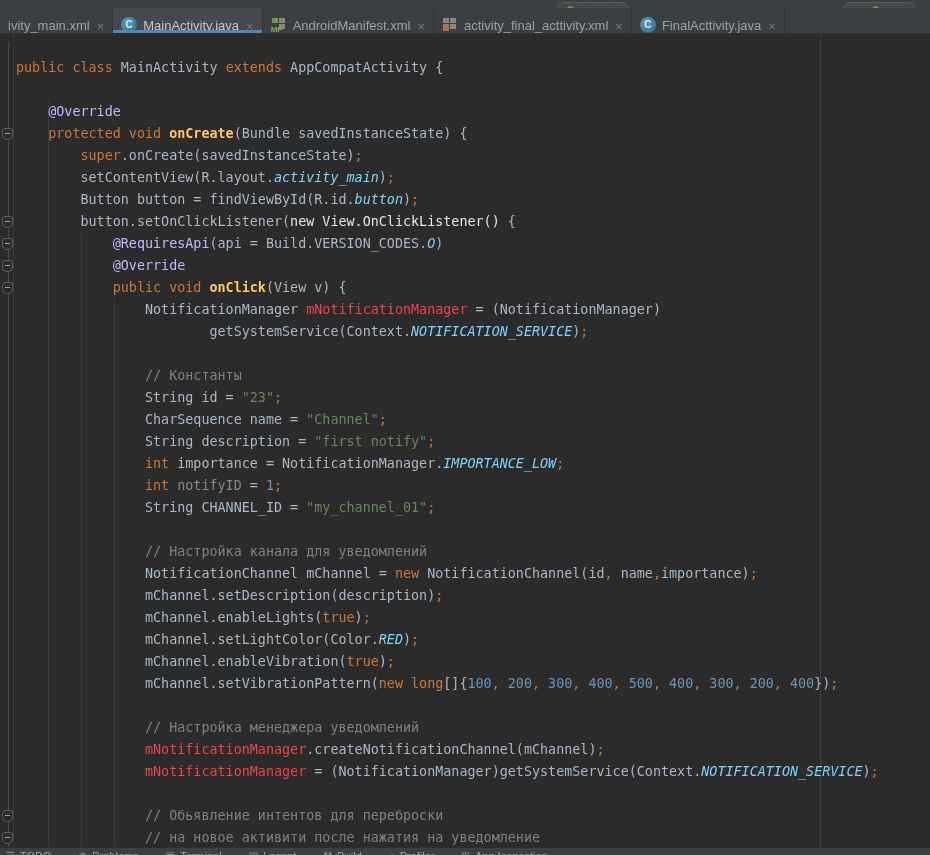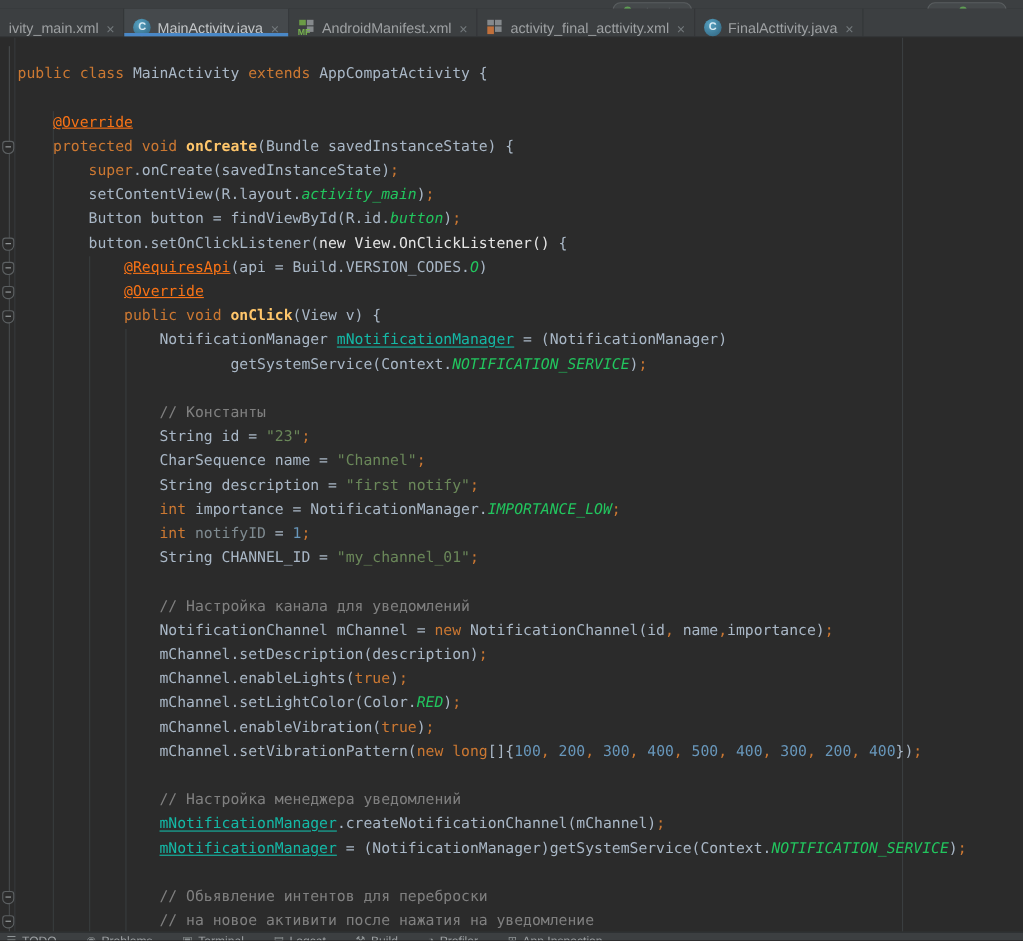--- a/index.html
+++ b/index.html
@@ -39,24 +39,24 @@
   #editor{position:absolute;left:0;top:34px;width:930px;height:813px;background:#2b2b2b;overflow:hidden;}
   .vline{position:absolute;top:0;bottom:0;width:1px;}
   #fold-line{left:8px;background:#474b4d;top:8px;}
   #gutter-sep{left:13px;background:#373a3c;}
   .indent-guide{background:#383c3e;}
   #margin-guide{left:820px;background:#3a3e40;}
 
   #code{position:absolute;left:0;top:23px;width:930px;}
   .line{white-space:pre;height:22px;line-height:22px;padding-left:16px;
     font-family:"DejaVu Sans Mono", monospace;font-size:13.4px;}
-  .tk-kw{color:#cc7832;} .tk-ann{color:#f97316;text-decoration:underline;} .tk-meth{color:#ffc66b;font-weight:bold;}
+  .tk-kw{color:#cc7832;} .tk-ann{color:#c4b5fd;} .tk-meth{color:#ffc66b;font-weight:bold;}
   .tk-txt{color:#a9b7c6;} .tk-str{color:#6a8759;} .tk-num{color:#6897bb;}
-  .tk-com{color:#808080;margin-top:12px;} .tk-cst{color:#22c55e;font-style:italic;}
-  .tk-dim{color:#e5e5e5;} .tk-und{color:#14b8a6;text-decoration:underline;text-underline-offset:2px;}
+  .tk-com{color:#808080;margin-top:12px;} .tk-cst{color:#7dd3fc;font-style:italic;}
+  .tk-dim{color:#e5e5e5;} .tk-und{color:#ef4444;text-underline-offset:2px;}
   .tk-uns{color:#7f8b91;} .tk-pun{color:#cc7832;}
 
   .fold-marker{position:absolute;left:2px;width:11px;height:12px;border:1px solid #5c6062;
     background:#2b2b2b;border-radius:3px 3px 5px 5px;box-sizing:border-box;}
   .fold-marker i{position:absolute;left:2px;right:2px;top:4px;height:1px;background:#9da2a4;}
 
   
   #bottom-bar{position:absolute;left:0;top:847px;width:930px;height:8px;background:#3c3f41;
     border-top:1px solid #2c2f31;overflow:hidden;box-sizing:border-box;}
   #bottom-inner{display:flex;align-items:flex-start;gap:27px;padding:1px 0 0 6px;}

